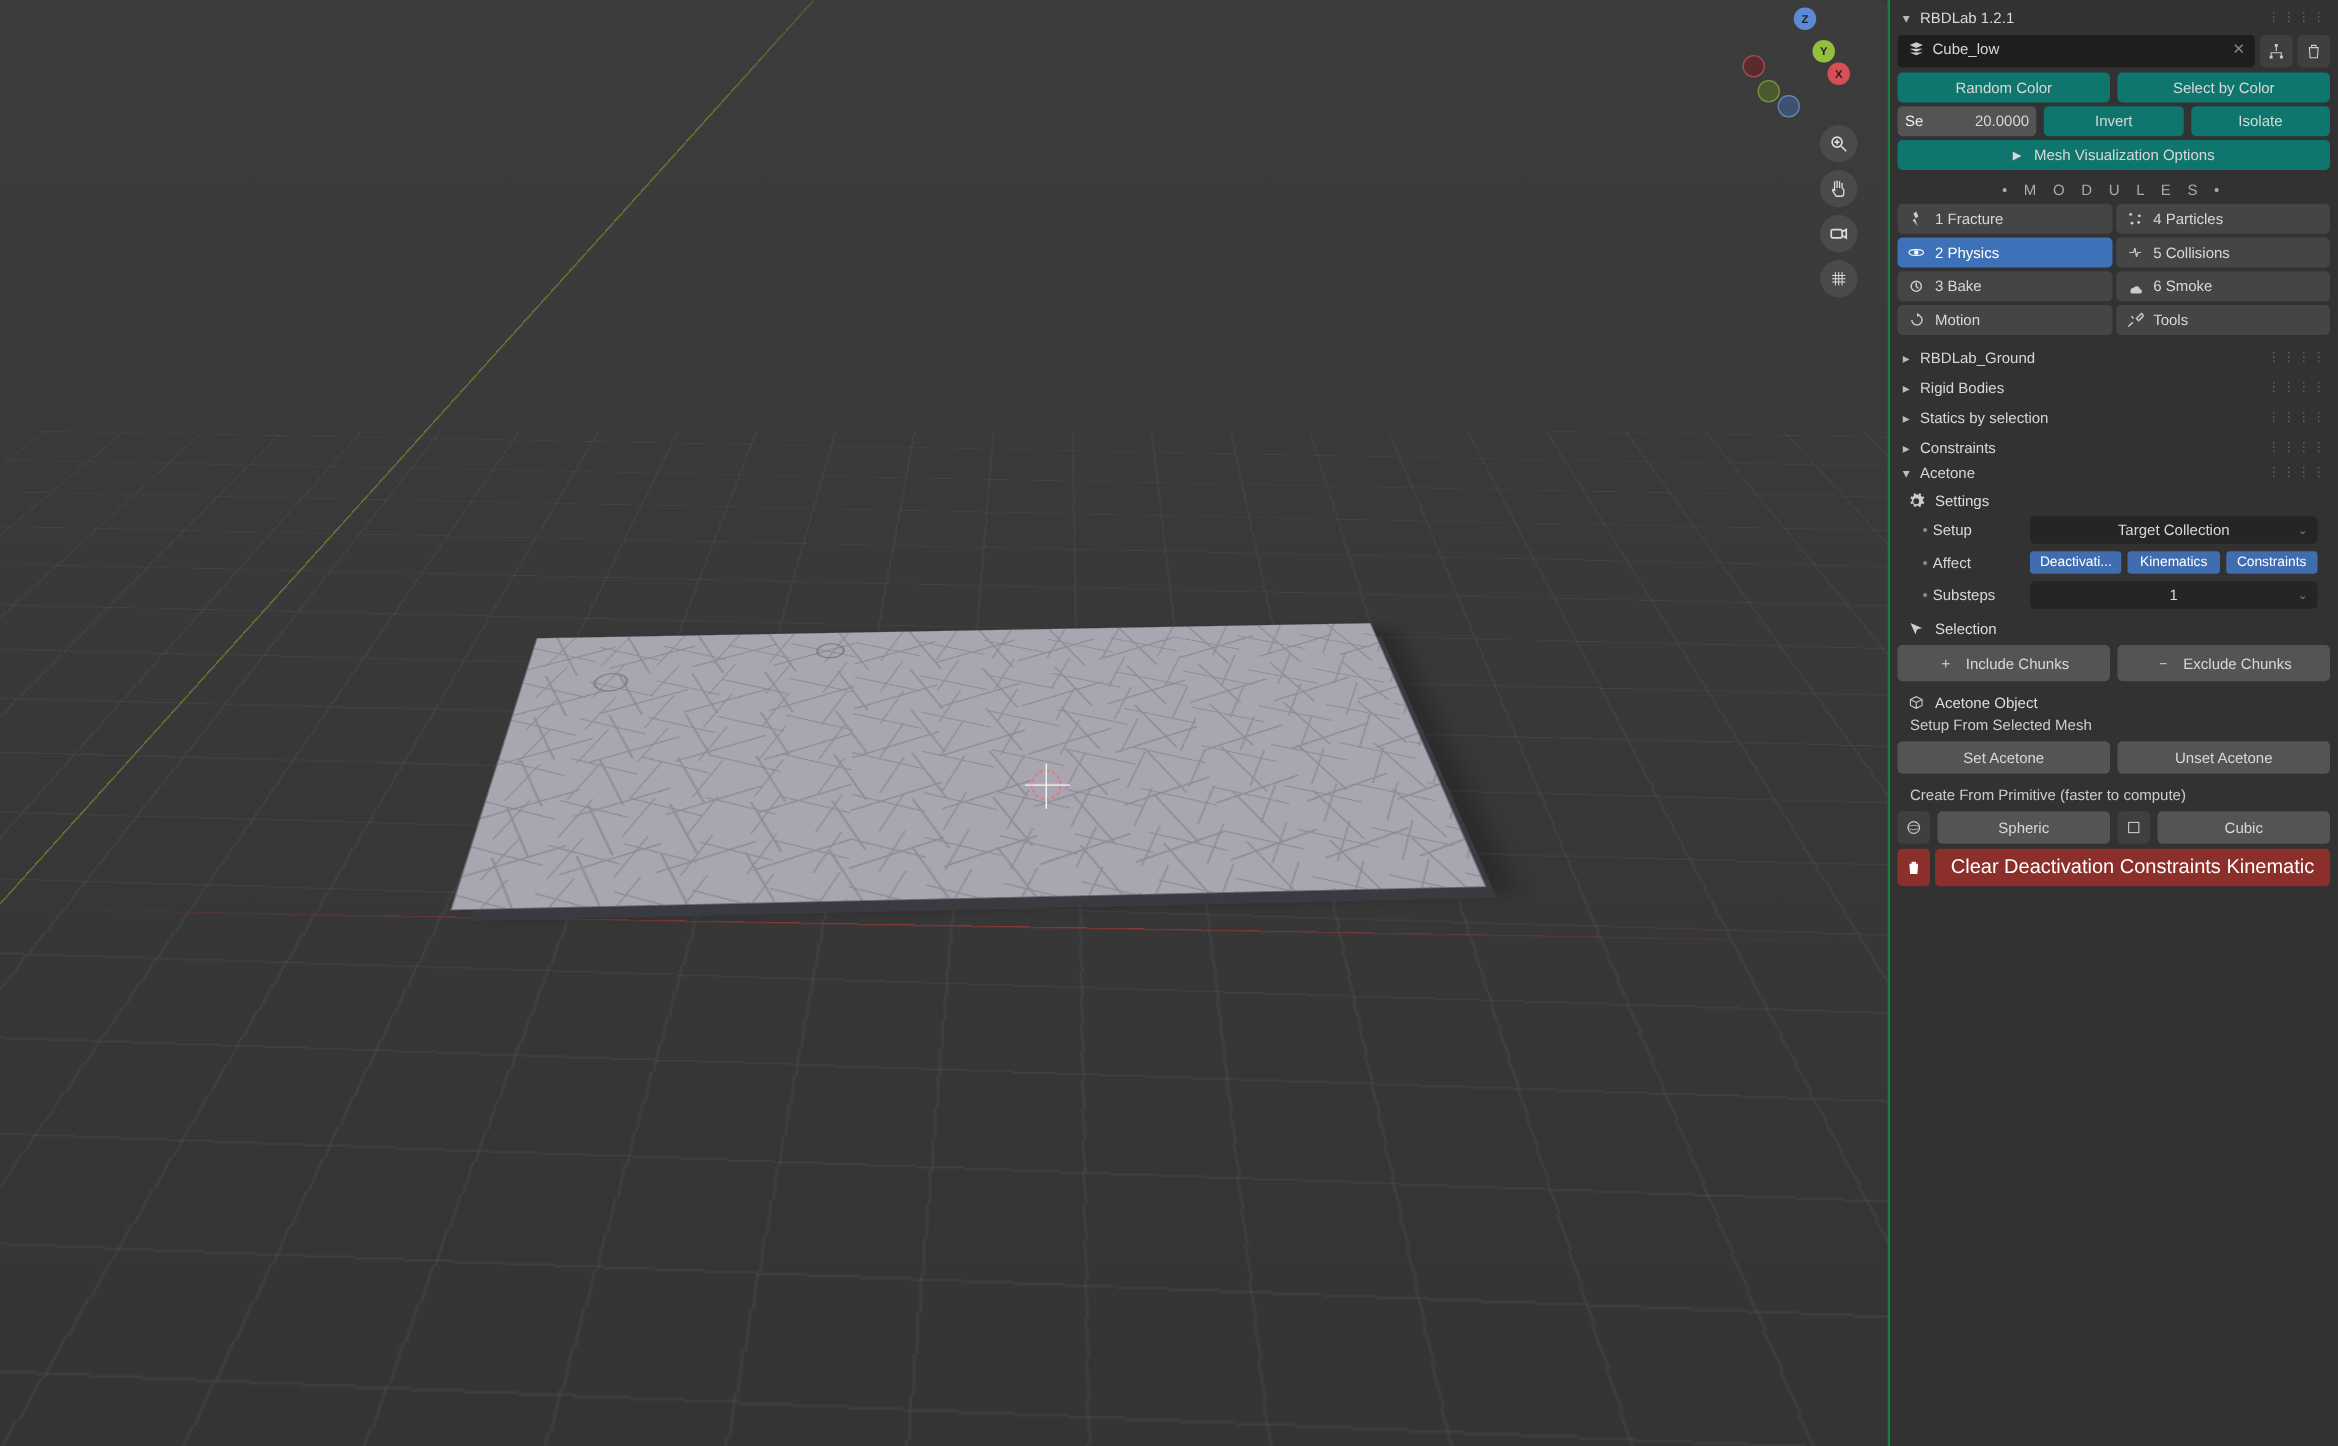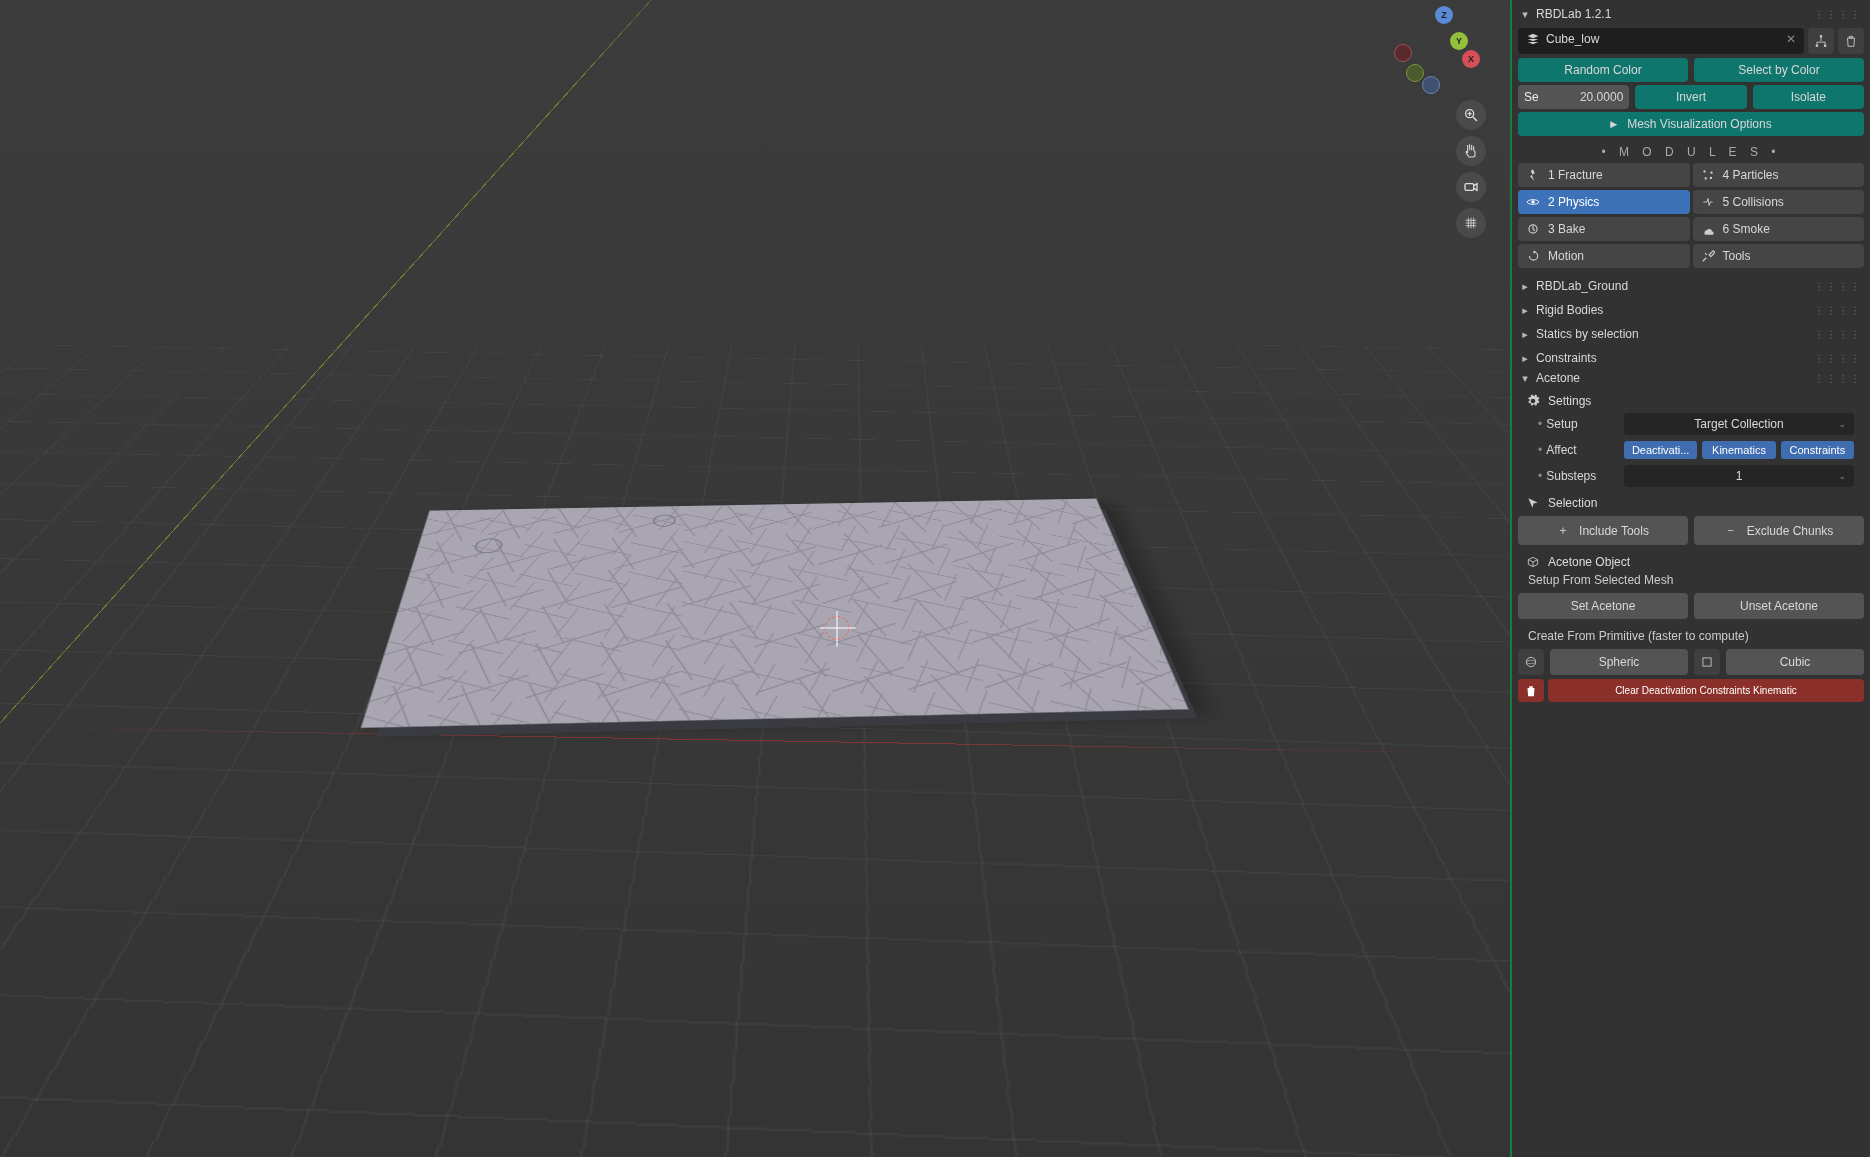--- a/index.html
+++ b/index.html
@@ -147,21 +147,21 @@
 .wide-row { display:flex; gap:6px; margin:4px 0; }
 .wide-btn { flex:1; background:#545454; border-radius:4px; padding:6px; display:flex; align-items:center; justify-content:center; gap:10px; cursor:pointer; }
 
 .record-row { display:flex; gap:4px; margin-top:6px; }
 .record-btn { flex:1; background:#3a3a3a; color:#8a8a8a; border-radius:4px; padding:6px; text-align:center; }
 .toggle-eye { width:26px; background:#3d72b8; border-radius:4px; display:flex; align-items:center; justify-content:center; }
 .toggle-arrow { width:26px; background:#3a3a3a; border-radius:4px; display:flex; align-items:center; justify-content:center; }
 
 .clear-row { display:flex; gap:4px; margin-top:4px; }
 .danger-icon { width:26px; background:#8b2f2a; border-radius:4px; display:flex; align-items:center; justify-content:center; }
-.danger-btn { flex:1; background:#8b2f2a; color:#fff; border-radius:4px; padding:6px; text-align:center; font-size:10px; }
+.danger-btn { flex:1; background:#8b2f2a; color:#fff; border-radius:4px; padding:6px; text-align:center; font-size:16px; }
 
 .sep { height:4px; }
 </style>
 </head>
 <body>
 
 <div class="viewport">
   <div class="grid-floor"></div>
   <div class="axis-x"></div>
   <div class="axis-y"></div>
@@ -371,21 +371,21 @@
 
   <div class="sub-label">
     <svg viewBox="0 0 24 24">
         <path fill="#ccc" d="M4 4l16 7-7 2-2 7z"></path>
       </svg>
     <span>Selection</span>
   </div>
   <div class="wide-row">
     <div class="wide-btn">
         <span>＋</span>
-        <span>Include Tools</span>
+        <span>Include Chunks</span>
       </div>
     <div class="wide-btn">
         <span>－</span>
         <span>Exclude Chunks</span>
       </div>
   </div>
 
   <div class="sub-label">
     <svg viewBox="0 0 24 24">
         <path fill="none" stroke="#ccc" stroke-width="1.5" d="M4 8l8-4 8 4v8l-8 4-8-4zM4 8l8 4 8-4M12 12v8"></path>

